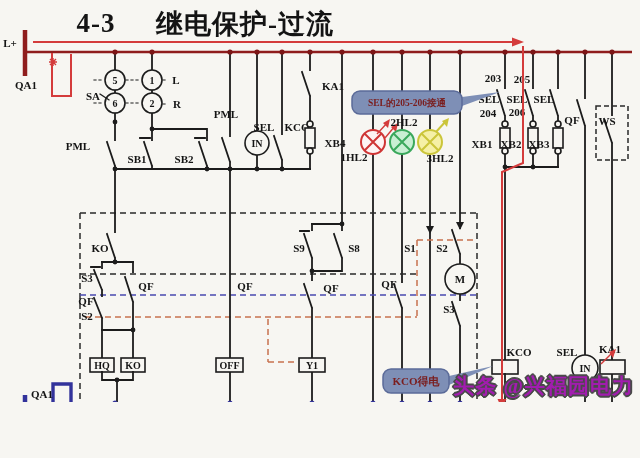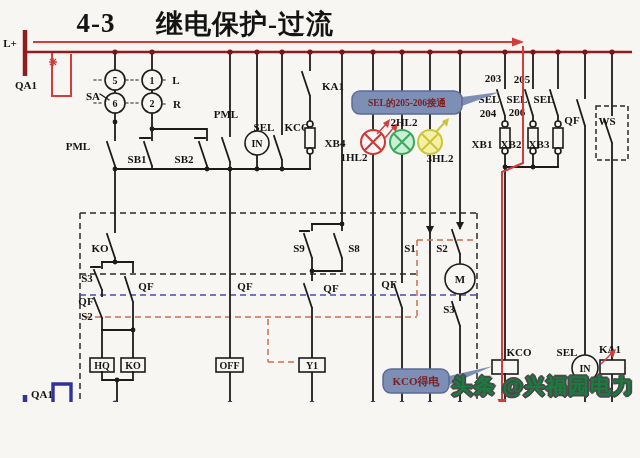--- a/index.html
+++ b/index.html
@@ -24,22 +24,22 @@
   .dotb{fill:#32329b;stroke:none;}
   text{font-family:"Liberation Serif",serif;font-weight:bold;fill:#141414;
        text-anchor:middle;}
   .t27{font-size:27px;letter-spacing:1px;}
   .t11{font-size:11px;}
   .t10{font-size:10px;}
   .t9{font-size:9.5px;}
   .co-rect{fill:#7e8fb6;stroke:#5b6b99;stroke-width:1.5;}
   .co-tail{fill:#7e8fb6;stroke:none;}
   .co-text{fill:#7a1d1d;}
-  #watermark{position:absolute;right:6px;bottom:2px;font-family:Liberation Sans, sans-serif;
-     font-weight:bold;font-size:21px;letter-spacing:1px;color:#15803d;
+  #watermark{position:absolute;right:6px;bottom:2px;font-family:Liberation Serif, serif;
+     font-weight:bold;font-size:21px;letter-spacing:1px;color:#a21caf;
      text-shadow:-2px 0 0 #4a4a4a,2px 0 0 #4a4a4a,0 -2px 0 #4a4a4a,0 2px 0 #4a4a4a,
        -1px -1px 0 #4a4a4a,1px 1px 0 #4a4a4a,-1px 1px 0 #4a4a4a,1px -1px 0 #4a4a4a;margin-left:22px;}
 </style>
 </head>
 <body>
 
 <div id="stage">
 <svg width="640" height="458" viewBox="0 0 640 458">
 
   <g>

